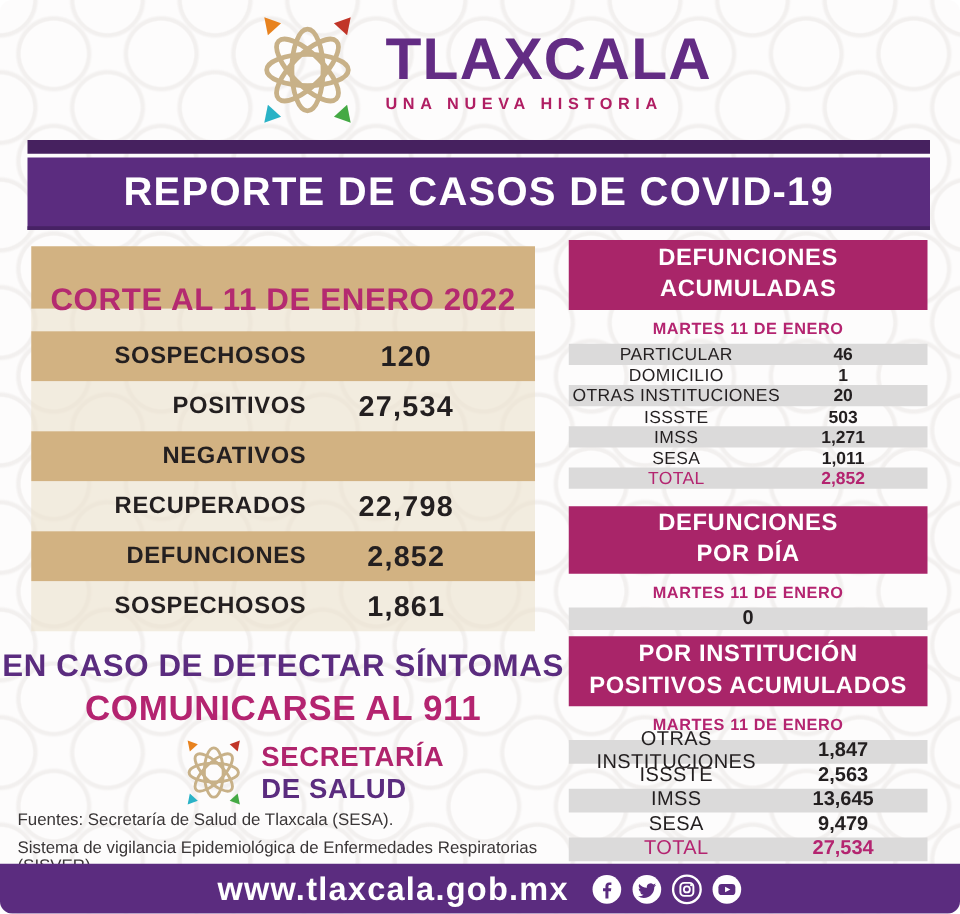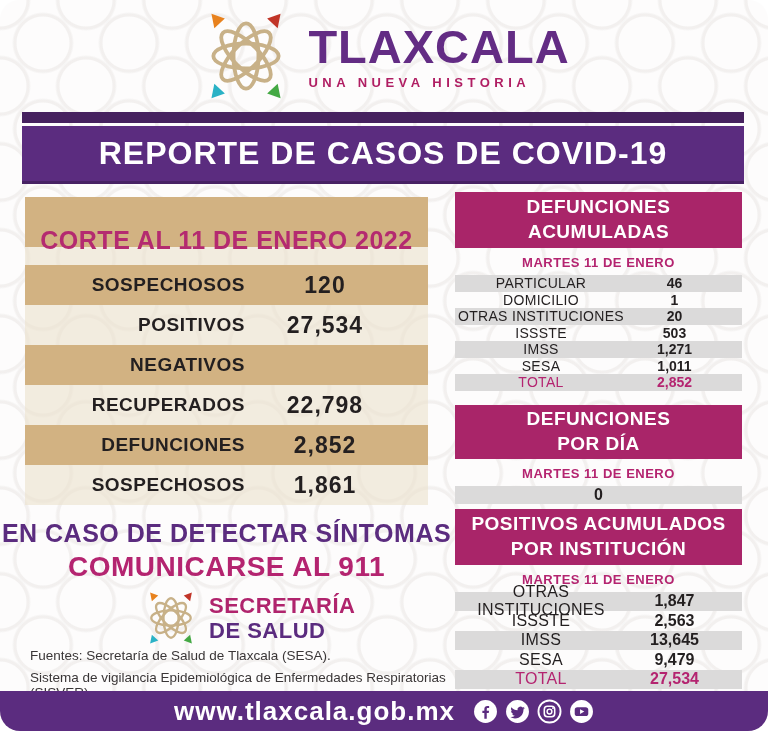--- a/index.html
+++ b/index.html
@@ -1,19 +1,19 @@
 <!DOCTYPE html>
 <html><head>
 <meta charset="utf-8">
 <style>
   html,body { margin:0; padding:0; background:#ffffff; }
   * { box-sizing:border-box; }
   .page {
     position:relative; width:768px; height:731px; overflow:hidden;
-    border-radius:20px;
+    border-radius:10px;
     font-family:"Liberation Sans", sans-serif;
     background-color:#fdfcfc;
     background-image:
       radial-gradient(circle at 43px 43px, transparent 26px, rgba(214,208,204,0.28) 27px, rgba(214,208,204,0.28) 29px, transparent 31px),
       radial-gradient(circle at 0px 0px, transparent 26px, rgba(214,208,204,0.28) 27px, rgba(214,208,204,0.28) 29px, transparent 31px),
       radial-gradient(circle at 86px 0px, transparent 26px, rgba(214,208,204,0.28) 27px, rgba(214,208,204,0.28) 29px, transparent 31px),
       radial-gradient(circle at 0px 86px, transparent 26px, rgba(214,208,204,0.28) 27px, rgba(214,208,204,0.28) 29px, transparent 31px),
       radial-gradient(circle at 86px 86px, transparent 26px, rgba(214,208,204,0.28) 27px, rgba(214,208,204,0.28) 29px, transparent 31px);
     background-size:86px 86px;
   }
@@ -40,21 +40,21 @@
   .stat-value { width:160px; text-align:center; font-size:23px; font-weight:bold; color:#231f20; letter-spacing:1px; }
   
   .notice { position:absolute; left:0; top:519px; width:453px; text-align:center; }
   .notice-l1 { color:#5b2c7f; font-size:25px; font-weight:bold; letter-spacing:0.5px; }
   .notice-l2 { color:#b42470; font-size:28px; font-weight:bold; margin-top:3px; letter-spacing:0.5px; }
   .salud { position:absolute; left:142px; top:589px; display:flex; align-items:center; gap:9px; }
   .salud-flower { width:58px; height:58px; }
   .salud-l1 { color:#b0246d; font-size:22px; font-weight:bold; letter-spacing:0.5px; line-height:1.15; }
   .salud-l2 { color:#5b2c7f; font-size:22px; font-weight:bold; letter-spacing:0.5px; line-height:1.15; }
   .sources { position:absolute; left:14px; top:648px; width:450px; font-size:13.5px; color:#3a3637; }
-  .sources .src-line { margin-bottom:7px;margin-left:16px; }
+  .sources .src-line { margin-bottom:7px; }
   
   .right-panel { position:absolute; left:455px; top:192px; width:287px; }
   .rp-header { background:#a92569; color:#ffffff; text-align:center; display:flex; flex-direction:column;
     justify-content:center; font-weight:bold; letter-spacing:0.5px; }
   .rp-header .hl { font-size:19px; line-height:1.3; }
   .rp-h1 { height:56px; }
   .rp-h2 { height:54px; margin-top:14px; }
   .rp-h3 { height:56px; margin-top:5px; }
   .rp-date { text-align:center; color:#b42470; font-size:13px; font-weight:bold; margin:7px 0 5px; letter-spacing:0.5px; }
   .rp-row { display:flex; align-items:center; height:16.5px; }
@@ -202,22 +202,22 @@
     </div>
 
     <div class="rp-header rp-h2">
       <div class="hl">DEFUNCIONES</div>
       <div class="hl">POR DÍA</div>
     </div>
     <div class="rp-date">MARTES 11 DE ENERO</div>
     <div class="rp-single">0</div>
 
     <div class="rp-header rp-h3">
+      <div class="hl">POR INSTITUCIÓN</div>
       <div class="hl">POSITIVOS ACUMULADOS</div>
-      <div class="hl">POR INSTITUCIÓN</div>
     </div>
     <div class="rp-date">MARTES 11 DE ENERO</div>
     <div>
       <div class="rp-row big gray">
         <div class="lbl">OTRAS INSTITUCIONES</div>
         <div class="val">1,847</div>
       </div>
       <div class="rp-row big">
         <div class="lbl">ISSSTE</div>
         <div class="val">2,563</div>

